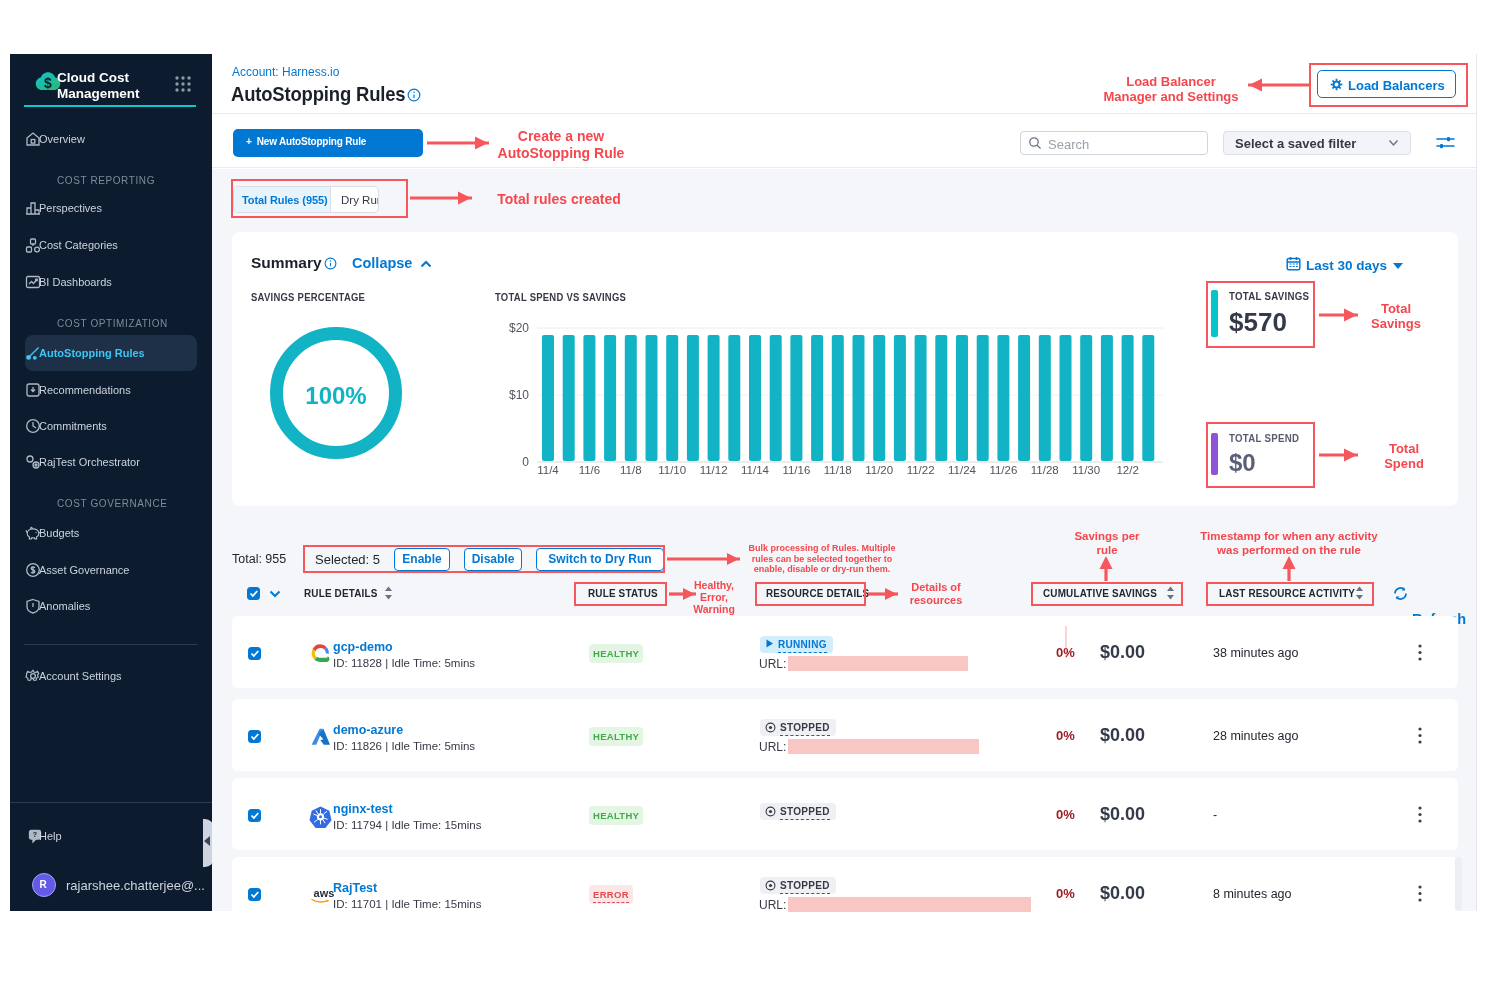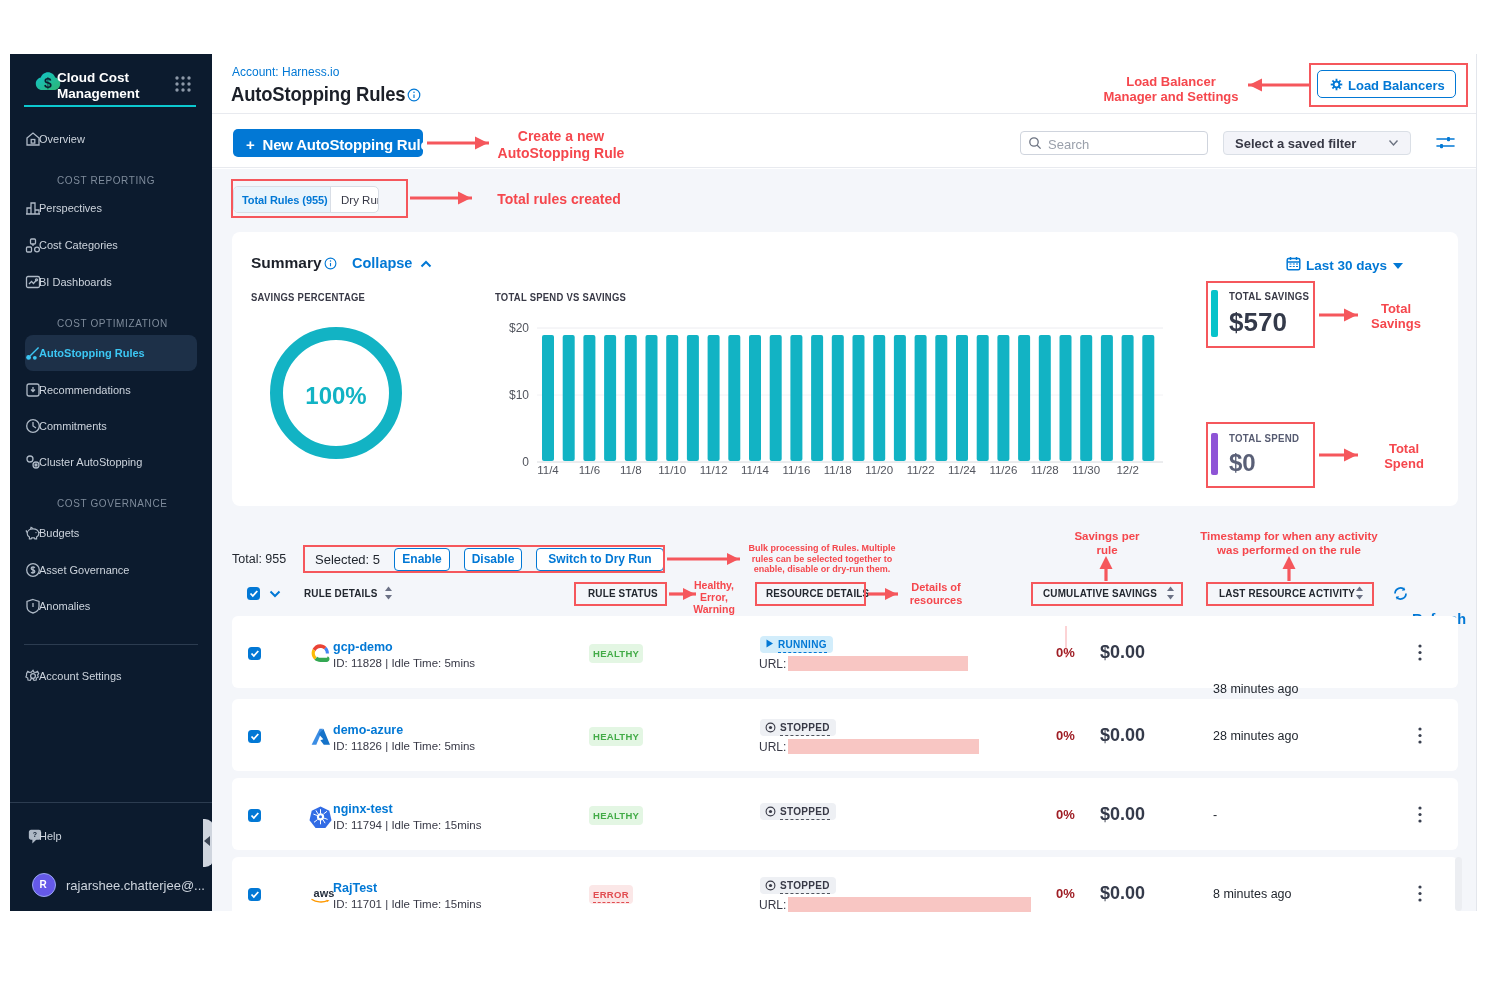--- a/index.html
+++ b/index.html
@@ -103,21 +103,21 @@
         <circle cx="9" cy="9" r="6.3"></circle>
         <path d="M9 5v4l3 2"></path>
       </svg>
     <div class="navitem" style="top:372px;transform:translateY(-50%);">Commitments</div>
 
     <svg class="navico" style="top:408px;" viewBox="0 0 18 18" fill="none" stroke="#aeb9c6" stroke-width="1.3">
         <circle cx="6" cy="6" r="3"></circle>
         <circle cx="12" cy="12" r="3"></circle>
         <circle cx="12" cy="12" r="1" fill="#aeb9c6"></circle>
       </svg>
-    <div class="navitem" style="top:408px;transform:translateY(-50%);">Cluster AutoStopping</div>
+    <div class="navitem" style="top:408px;transform:translateY(-50%);">RajTest Orchestrator</div>
 
     <div class="navsec" style="top:449px;transform:translateY(-50%);">COST GOVERNANCE</div>
 
     <svg class="navico" style="top:479px;" viewBox="0 0 18 18" fill="none" stroke="#aeb9c6" stroke-width="1.2">
         <path d="M3.2 9.5c0-2.8 2.6-4.7 5.8-4.7 3.2 0 5.8 1.9 5.8 4.6 0 1.6-.9 2.9-2.2 3.7v1.7h-1.8l-.5-1h-2.6l-.5 1H5.4v-1.7C4 12.3 3.2 11 3.2 9.5z"></path>
         <path d="M14.6 8.2l1.4.5M6.5 4.9l.6-1.6 1.9 1.2M3.4 8.3c-1.1-.2-1.3-1.2-.9-2"></path>
         <circle cx="12" cy="8.6" r=".7" fill="#aeb9c6" stroke="none"></circle>
       </svg>
     <div class="navitem" style="top:479px;transform:translateY(-50%);">Budgets</div>
 
@@ -171,21 +171,21 @@
       <circle cx="7" cy="4.3" r="0.8" fill="#0278d5" stroke="none"></circle>
     </svg>
 
   <div class="abs" style="left:1317px;top:70px;width:139px;height:28px;border:1.5px solid #0278d5;border-radius:5px;background:#fff;"></div>
   <svg class="abs" style="left:1330px;top:78px;" width="13" height="13" viewBox="0 0 16 16">
       <path fill-rule="evenodd" fill="#0278d5" d="M15.09 6.75 L15.09 9.25 L12.92 8.91 L12.12 10.83 L13.90 12.13 L12.13 13.90 L10.83 12.12 L8.91 12.92 L9.25 15.09 L6.75 15.09 L7.09 12.92 L5.17 12.12 L3.87 13.90 L2.10 12.13 L3.88 10.83 L3.08 8.91 L0.91 9.25 L0.91 6.75 L3.08 7.09 L3.88 5.17 L2.10 3.87 L3.87 2.10 L5.17 3.88 L7.09 3.08 L6.75 0.91 L9.25 0.91 L8.91 3.08 L10.83 3.88 L12.13 2.10 L13.90 3.87 L12.12 5.17 L12.92 7.09 Z M10.4 8 A2.4 2.4 0 1 0 5.6 8 A2.4 2.4 0 1 0 10.4 8 Z"></path>
     </svg>
   <div class="abs" style="left:1348px;top:78px;font-size:13px;font-weight:bold;color:#0278d5;">Load Balancers</div>
 
   <div class="abs" style="left:233px;top:129px;width:190px;height:28px;background:#0278d5;border-radius:5px;"></div>
-  <div class="abs" style="left:246px;top:136px;font-size:15px;font-weight:bold;color:#fff;letter-spacing:-0.2px;">+&nbsp; New AutoStopping Rule</div>
+  <div class="abs" style="left:246px;top:136px;font-size:10px;font-weight:bold;color:#fff;letter-spacing:-0.2px;">+&nbsp; New AutoStopping Rule</div>
 
   <div class="abs" style="left:1020px;top:131px;width:188px;height:24px;background:#fff;border:1px solid #cfd4dd;border-radius:4px;"></div>
   <svg class="abs" style="left:1028px;top:136px;" width="14" height="14" viewBox="0 0 14 14" fill="none" stroke="#6b7280" stroke-width="1.3">
       <circle cx="6" cy="6" r="4.2"></circle>
       <path d="M9.2 9.2L12.6 12.6"></path>
     </svg>
   <div class="abs" style="left:1048px;top:137px;font-size:13px;color:#9aa0ab;">Search</div>
 
   <div class="abs" style="left:1223px;top:131px;width:188px;height:24px;background:#f3f4f9;border:1px solid #dadfe6;border-radius:4px;"></div>
   <div class="abs" style="left:1235px;top:136px;font-size:13px;font-weight:bold;color:#383946;">Select a saved filter</div>
@@ -349,21 +349,21 @@
   <div class="abs" style="left:333px;top:640px;font-size:12.5px;font-weight:bold;color:#0278d5;">gcp-demo</div>
   <div class="abs" style="left:333px;top:657px;font-size:11.5px;color:#383946;">ID: 11828 | Idle Time: 5mins</div>
   <div class="pill" style="left:589px;top:644px;background:#e3f6e3;color:#42ab47;font-size:9.5px;padding:4px 4px;letter-spacing:0.3px;">HEALTHY</div>
   <div class="pill" style="left:760px;top:636px;background:#d2edfb;color:#0278d5;font-size:10px;letter-spacing:0.3px;padding:2.5px 6px 3px 5px;"><svg width="9" height="9" viewBox="0 0 9 9" style="margin-right:4px;">
         <path d="M1.5 0.5L8 4.5 1.5 8.5z" fill="#0278d5"></path>
       </svg><span style="border-bottom:1.5px dashed #0278d5;padding-bottom:2px;">RUNNING</span></div>
   <div class="abs" style="left:759px;top:657px;font-size:12px;color:#383946;">URL:</div>
   <div class="abs" style="left:788px;top:656px;width:180px;height:15px;background:#f8c6c3;"></div>
   <div class="abs" style="left:1056px;top:645px;font-size:13px;font-weight:bold;color:#9f1e25;">0%</div>
   <div class="abs" style="left:1100px;top:642px;font-size:18px;font-weight:bold;color:#343a4a;">$0.00</div>
-  <div class="abs" style="left:1213px;top:682px;font-size:12.5px;color:#22272f;">38 minutes ago</div>
+  <div class="abs" style="left:1213px;top:646px;font-size:12.5px;color:#22272f;">38 minutes ago</div>
   <svg class="abs" style="left:1418px;top:644px;" width="4" height="17" viewBox="0 0 4 17" fill="#3a4050">
       <circle cx="2" cy="2" r="1.6"></circle>
       <circle cx="2" cy="8.5" r="1.6"></circle>
       <circle cx="2" cy="15" r="1.6"></circle>
     </svg>
   <div class="card" style="left:232px;top:699px;width:1226px;height:72px;"></div>
   <div class="checkbox" style="left:248px;top:730px;">
       <svg width="10" height="9" viewBox="0 0 10 9" fill="none" stroke="#fff" stroke-width="1.8">
         <path d="M1.5 4.5l2.3 2.5 4.5-5"></path>
       </svg>

